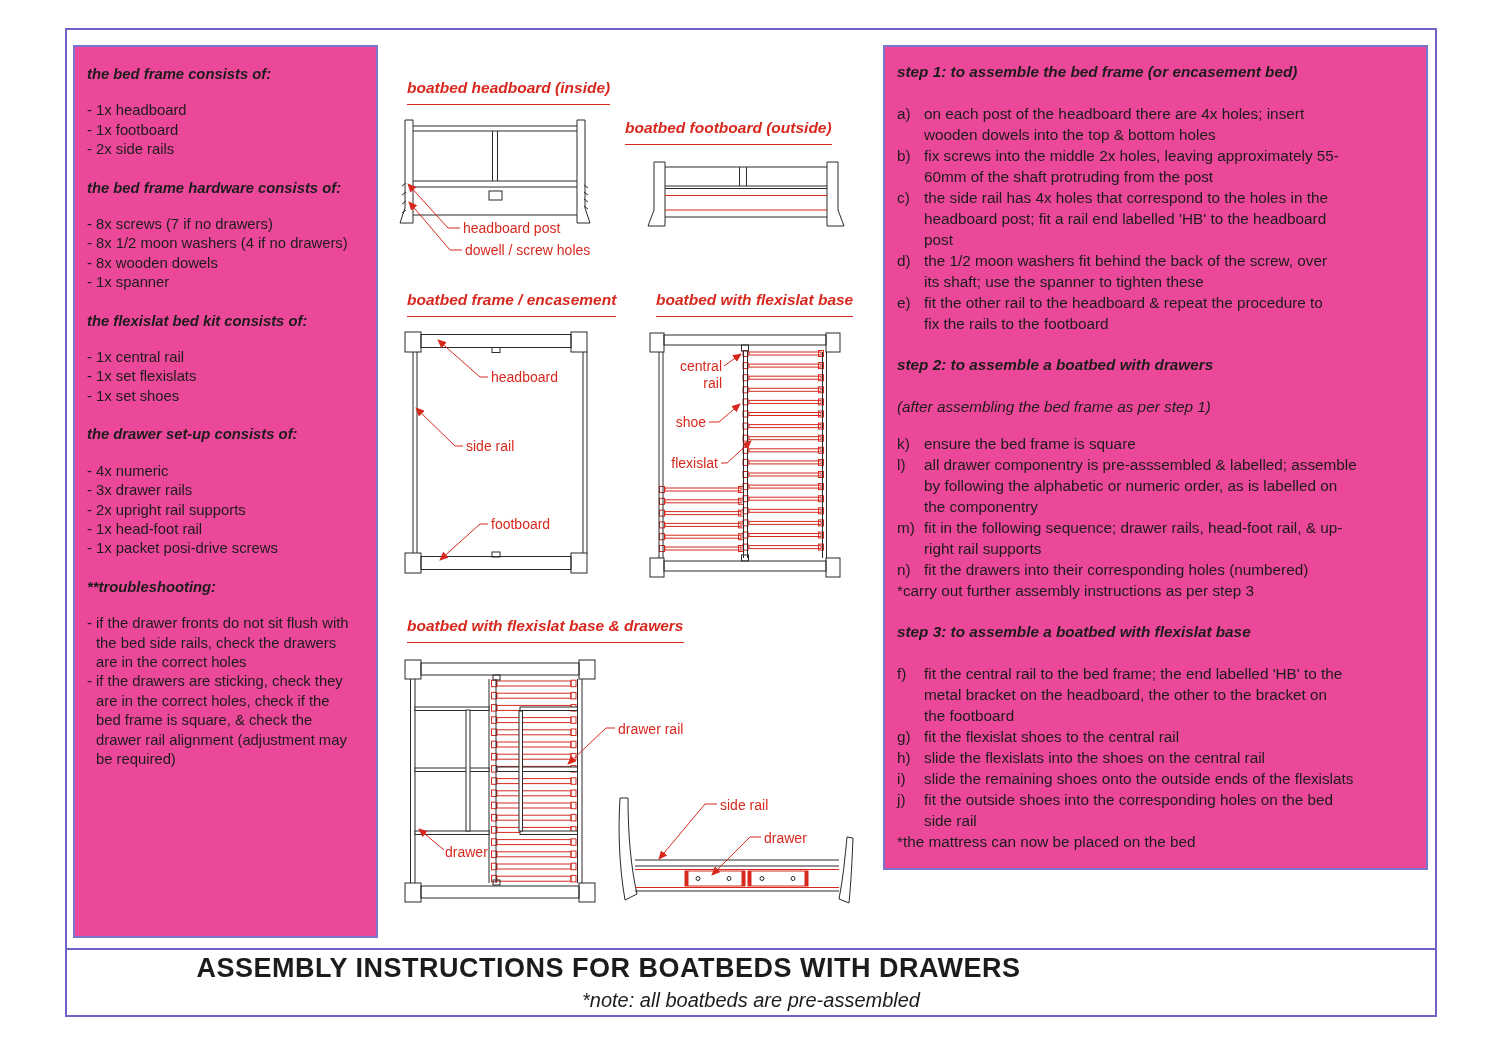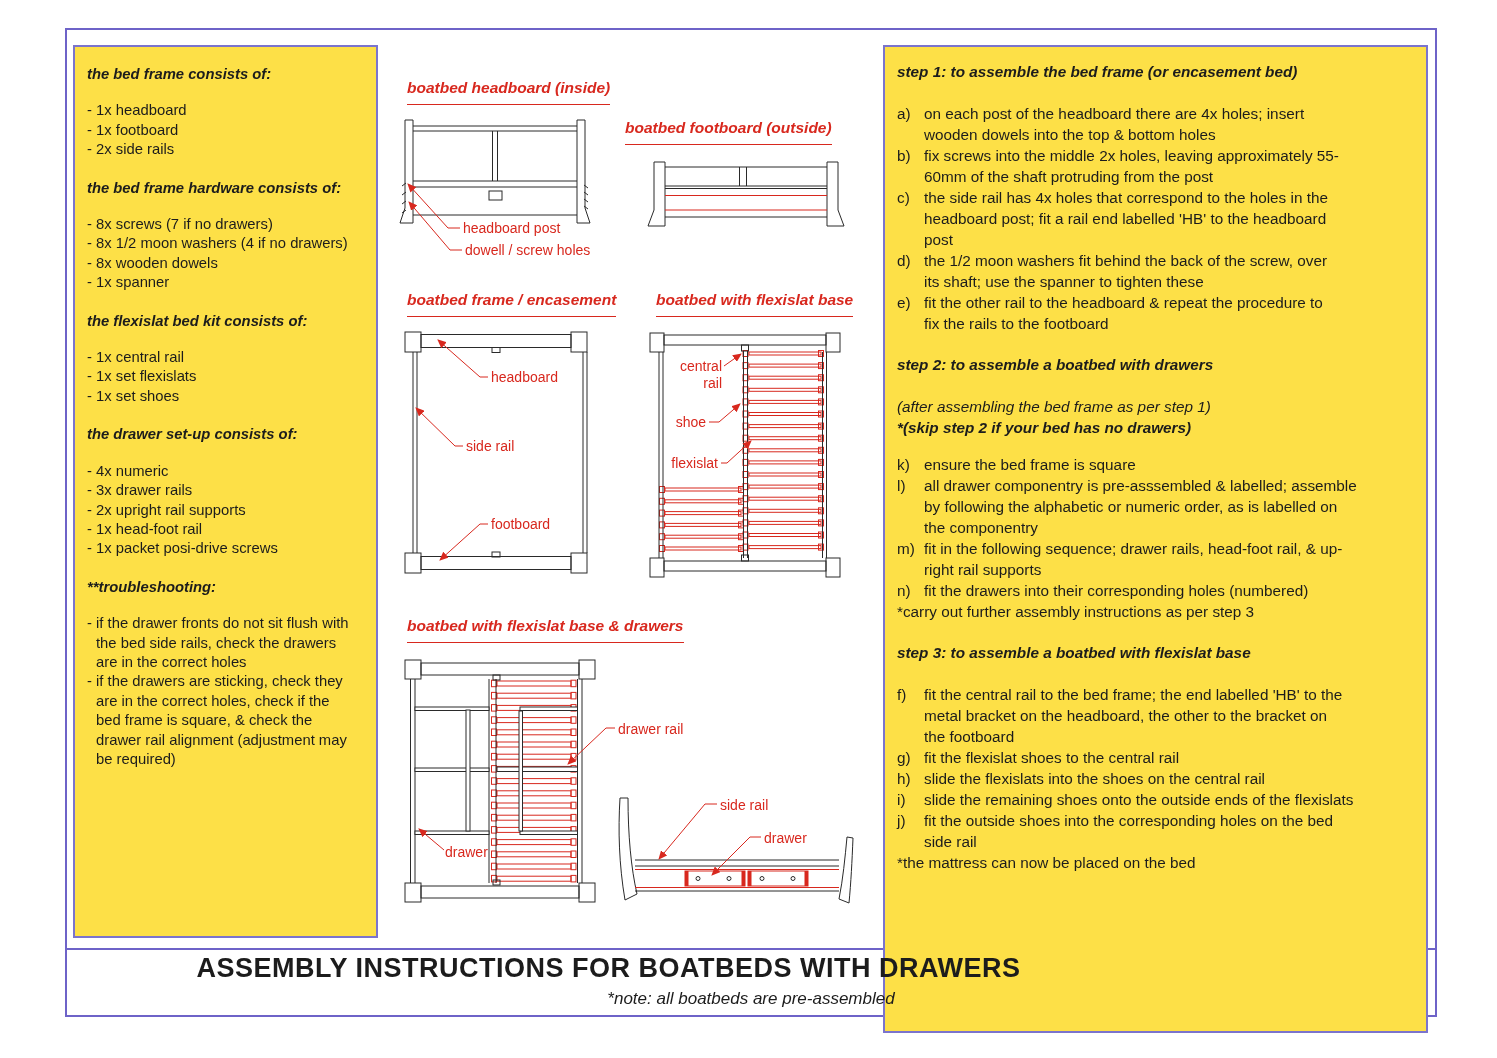--- a/index.html
+++ b/index.html
@@ -4,23 +4,23 @@
 <style>
   html,body{margin:0;padding:0;}
   body{
     width:1497px;height:1058px;position:relative;background:#ffffff;
     font-family:"Liberation Sans", sans-serif;color:#1c1c1c;overflow:hidden;
   }
   .abs{position:absolute;}
   
   .page-border{left:65px;top:28px;width:1372px;height:989px;border:2px solid #6e63c8;box-sizing:border-box;}
   .bottom-sep{left:65px;top:948px;width:1372px;height:0;border-top:2px solid #6e63c8;}
-  .panel{border:2px solid #7b74cd;box-sizing:border-box;background:#fde047;}
+  .panel{border:2px solid #7b74cd;box-sizing:border-box;background:#ec4899;}
   .left-panel{left:73px;top:45px;width:305px;height:893px;padding:14px 6px 0 12px;}
-  .right-panel{left:883px;top:45px;width:545px;height:988px;padding:14px 10px 0 12px;}
+  .right-panel{left:883px;top:45px;width:545px;height:825px;padding:14px 10px 0 12px;}
   
   .lp{font-size:14.8px;line-height:19.4px;}
   .lp-heading{font-weight:bold;font-style:italic;margin:19px 0 17px 0;}
   .lp-heading.first{margin-top:4px;}
   .lp-item{white-space:pre-line;padding-left:9px;text-indent:-9px;}
   
   .rp{font-size:15.3px;line-height:21px;}
   .step-heading{font-weight:bold;font-style:italic;margin:20px 0 21px 0;}
   .step-heading.first{margin-top:0;}
   .step-item{display:flex;}
@@ -37,21 +37,21 @@
   svg{overflow:visible;}
   .blk{stroke:#2a2a2a;stroke-width:1;fill:none;}
   .blkfill{stroke:#2a2a2a;stroke-width:1;fill:#ffffff;}
   .red{stroke:#d8281e;stroke-width:1;fill:none;}
   .redfill{fill:#d8281e;stroke:none;}
   text.rlabel{fill:#d8281e;font-size:14px;font-family:"Liberation Sans",sans-serif;stroke:none;}
   
   .bottom-title{left:65px;top:953px;width:1087px;text-align:center;
     font-size:27px;font-weight:bold;letter-spacing:0.5px;}
   .bottom-note{left:65px;top:989px;width:1372px;text-align:center;
-    font-size:17px;font-style:italic;}
+    font-size:20px;font-style:italic;}
 </style>
 </head>
 <body>
 
 <div class="abs page-border"></div>
 <div class="abs bottom-sep"></div>
 
 <div class="abs panel left-panel lp">
   <div class="lp-heading first">the bed frame consists of:</div>
   <div class="lp-item">- 1x headboard</div>
@@ -401,21 +401,20 @@
   </div>
   <div class="step-item">
     <span class="step-label">e)</span>
     <span class="step-text">fit the other rail to the headboard &amp; repeat the procedure to
 fix the rails to the footboard</span>
   </div>
 
   <div class="step-heading">step 2: to assemble a boatbed with drawers</div>
   <div class="notes-block">
     <div class="step-note">(after assembling the bed frame as per step 1)</div>
-    <div class="step-note bold">*(skip step 2 if your bed has no drawers)</div>
   </div>
   <div class="step-item">
     <span class="step-label">k)</span>
     <span class="step-text">ensure the bed frame is square</span>
   </div>
   <div class="step-item">
     <span class="step-label">l)</span>
     <span class="step-text">all drawer componentry is pre-asssembled &amp; labelled; assemble
 by following the alphabetic or numeric order, as is labelled on
 the componentry</span>

